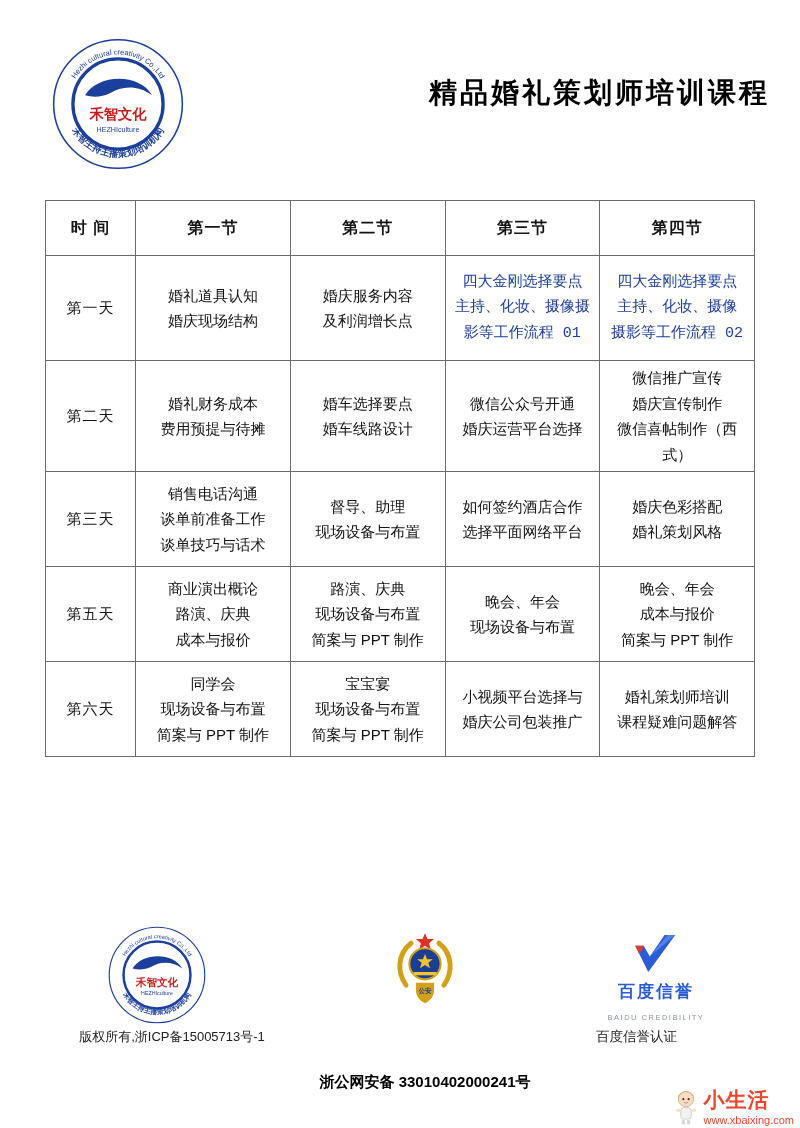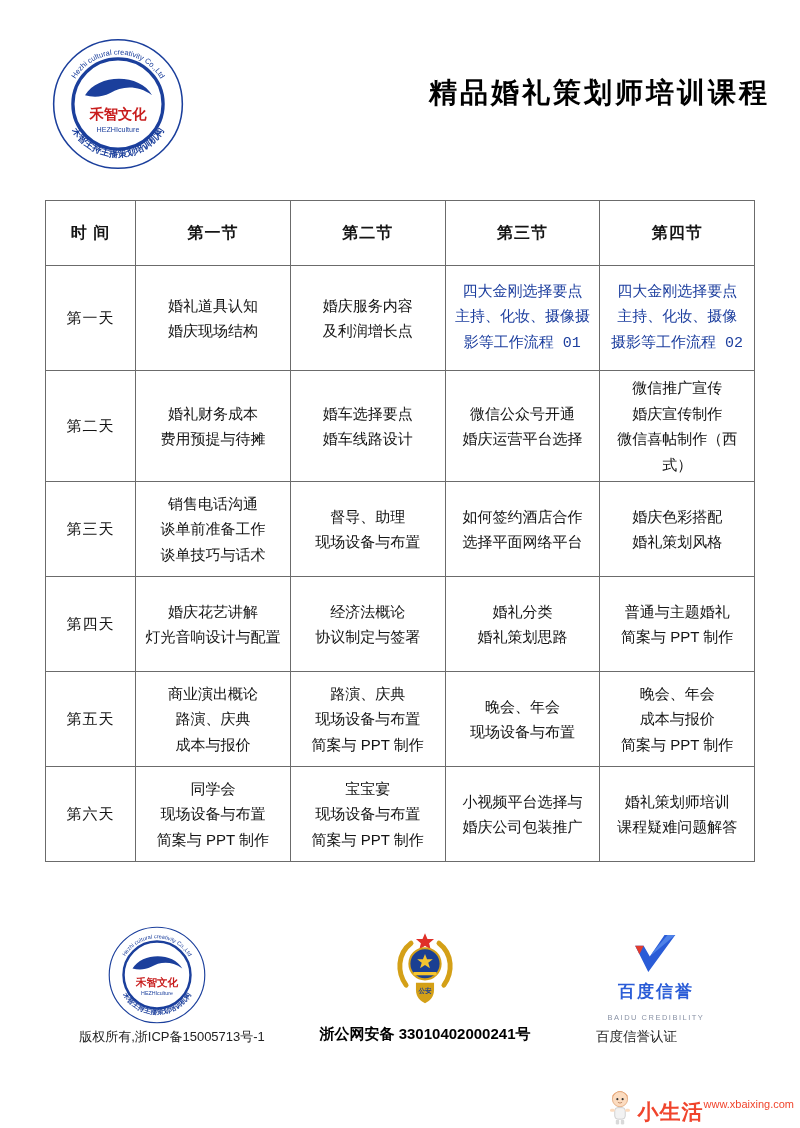--- a/index.html
+++ b/index.html
@@ -20,21 +20,21 @@
 
   table.schedule {
     position:absolute; left:45px; top:200px; width:710px;
     border-collapse:collapse; table-layout:fixed;
   }
   .schedule th, .schedule td {
     border:1px solid #6b6b6b; text-align:center; vertical-align:middle;
     white-space:pre-line; font-size:15px; line-height:1.7; padding:4px 2px;
     color:#141414;
   }
-  .schedule th { font-weight:bold; font-size:16px; height:65px; letter-spacing:1px; }
+  .schedule th { font-weight:bold; font-size:16px; height:55px; letter-spacing:1px; }
   col.time-col { width:90px; }
   tr.row-tall { height:105px; }
   tr.row-std  { height:95px; }
   td.day-cell { font-size:15px; letter-spacing:1px; }
   td.blue-cell { color:var(--accent-blue, #1c3e9e);font-family:Liberation Mono, monospace; }
 
   .police-badge { position:absolute; left:388px; top:928px; width:74px; height:88px; }
 
   .baidu-block {
     position:absolute; left:596px; top:932px; width:120px;
@@ -42,34 +42,34 @@
   }
   .baidu-block svg { width:54px; height:46px; display:block; margin:0 auto 2px; }
   .baidu-cn { font-size:17px; font-weight:bold; color:var(--baidu-blue, #2a5cd7); letter-spacing:2px; }
   .baidu-en { font-size:7.5px; color:#8a93a6; letter-spacing:1.5px; margin-top:10px; }
 
   .footer-icp {
     position:absolute; left:52px; top:1028px; width:240px;
     text-align:center; font-size:13px; color:#222;
   }
   .footer-police {
-    position:absolute; left:295px; top:1025px; width:260px;
+    position:absolute; left:295px; top:1073px; width:260px;
     text-align:center; font-size:15px; font-weight:bold; color:#000;
   }
   .footer-cert {
     position:absolute; left:596px; top:1028px; width:120px;
     text-align:left; font-size:13.5px; color:#222;
   }
 
   .watermark {
     position:absolute; right:6px; bottom:2px;
     display:flex; align-items:flex-end; gap:4px;
   }
   .watermark svg { width:28px; height:40px; }
-  .wm-text { display:flex; flex-direction:row; align-items:flex-start; }
+  .wm-text { display:flex; flex-direction:column; align-items:flex-start; }
   .wm-name { font-size:21px; font-weight:bold; color:var(--watermark-red, #f0442c); letter-spacing:1px; }
   .wm-url  { font-size:11px; color:var(--watermark-red, #f0442c);text-align:right; }
 </style>
 </head>
 <body>
 
 <svg class="brand-logo logo-top" viewBox="0 0 120 120">
   <circle cx="60" cy="60" r="58.5" fill="#fff" stroke="#1b3f9c" stroke-width="1.4"></circle>
   <circle cx="60" cy="60" r="41" fill="#fff" stroke="#1b3f9c" stroke-width="3"></circle>
   <defs>
@@ -132,31 +132,20 @@
       <td class="day-cell">第三天</td>
       <td>销售电话沟通
 谈单前准备工作
 谈单技巧与话术</td>
       <td>督导、助理
 现场设备与布置</td>
       <td>如何签约酒店合作
 选择平面网络平台</td>
       <td>婚庆色彩搭配
 婚礼策划风格</td>
-    </tr>
-    <tr class="row-std">
-      <td class="day-cell">第四天</td>
-      <td>婚庆花艺讲解
-灯光音响设计与配置</td>
-      <td>经济法概论
-协议制定与签署</td>
-      <td>婚礼分类
-婚礼策划思路</td>
-      <td>普通与主题婚礼
-简案与 PPT 制作</td>
     </tr>
     <tr class="row-std">
       <td class="day-cell">第五天</td>
       <td>商业演出概论
 路演、庆典
 成本与报价</td>
       <td>路演、庆典
 现场设备与布置
 简案与 PPT 制作</td>
       <td>晚会、年会

